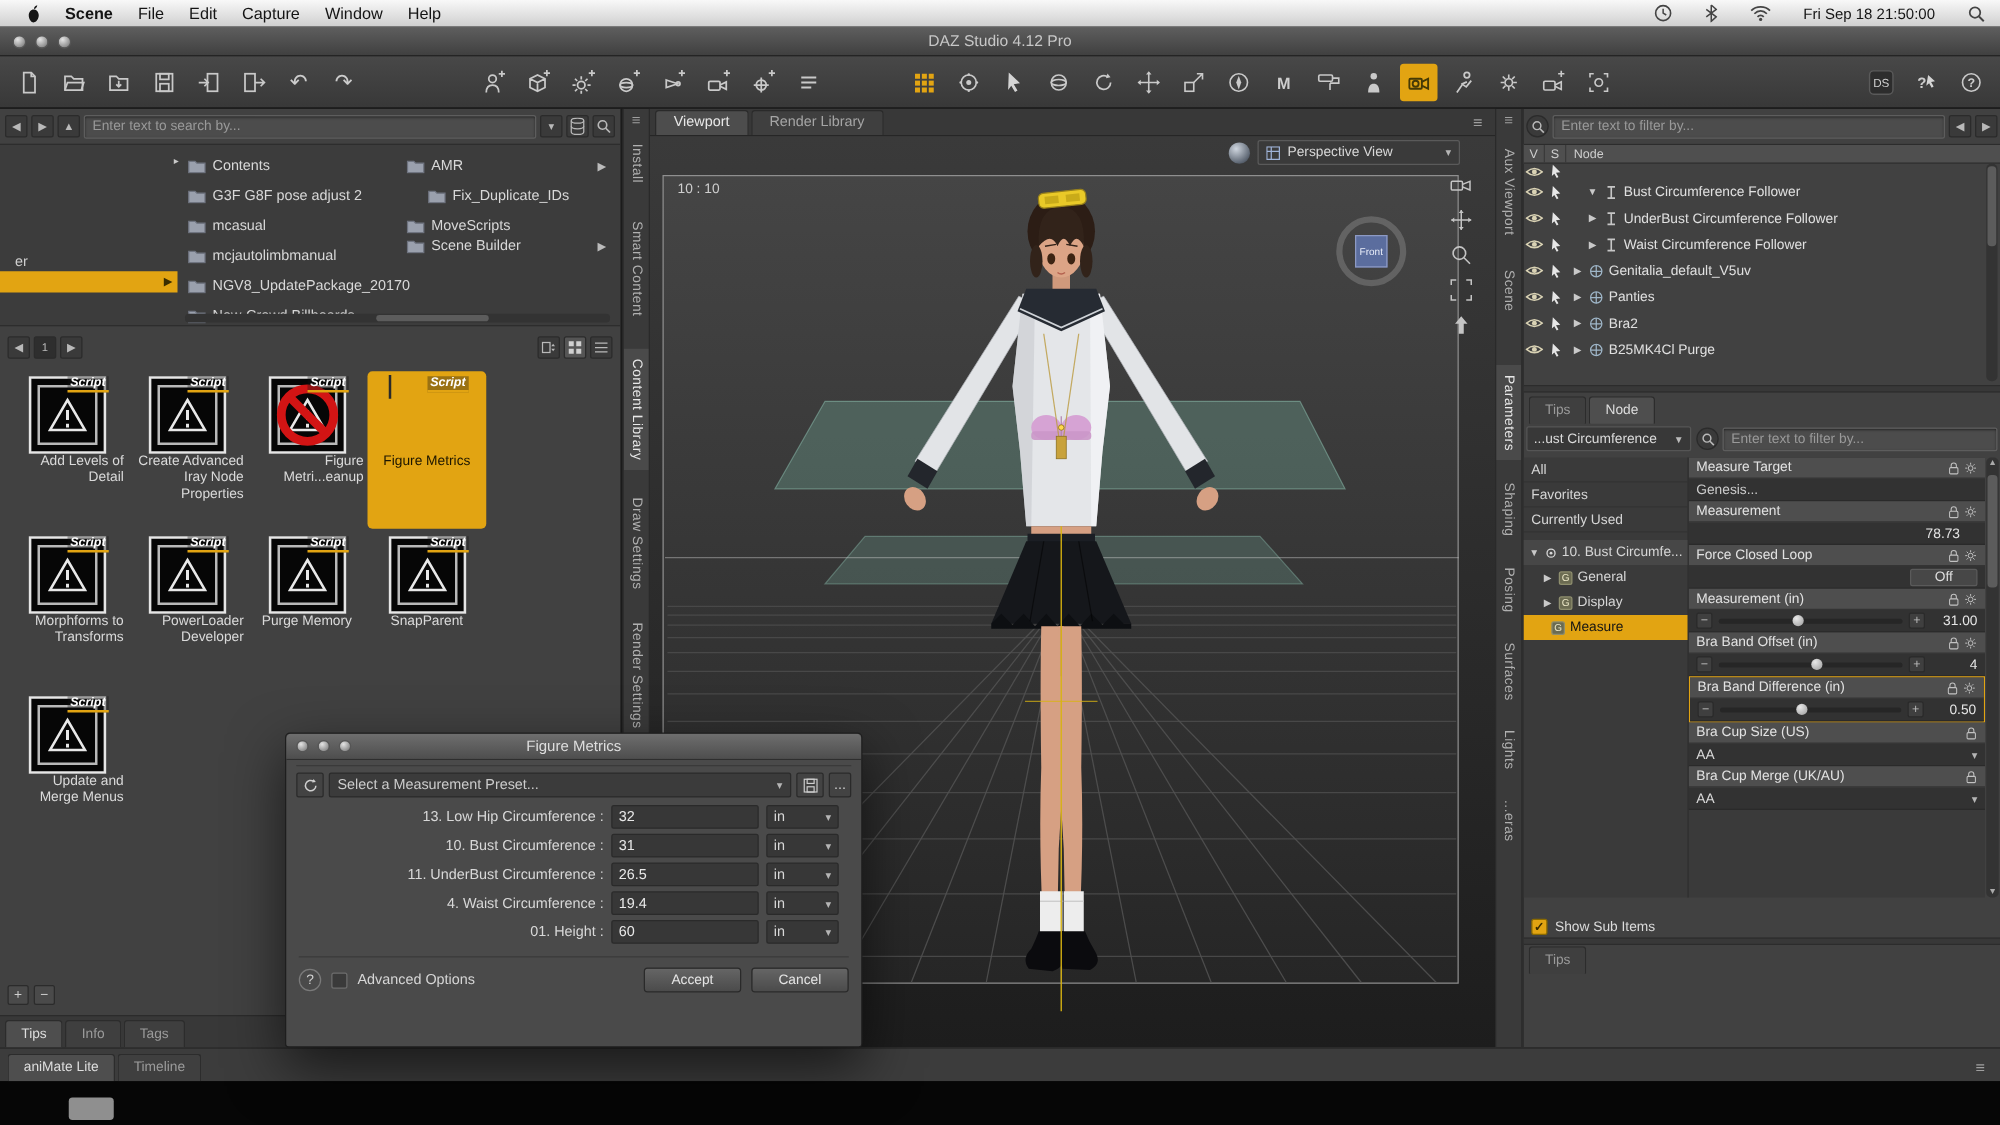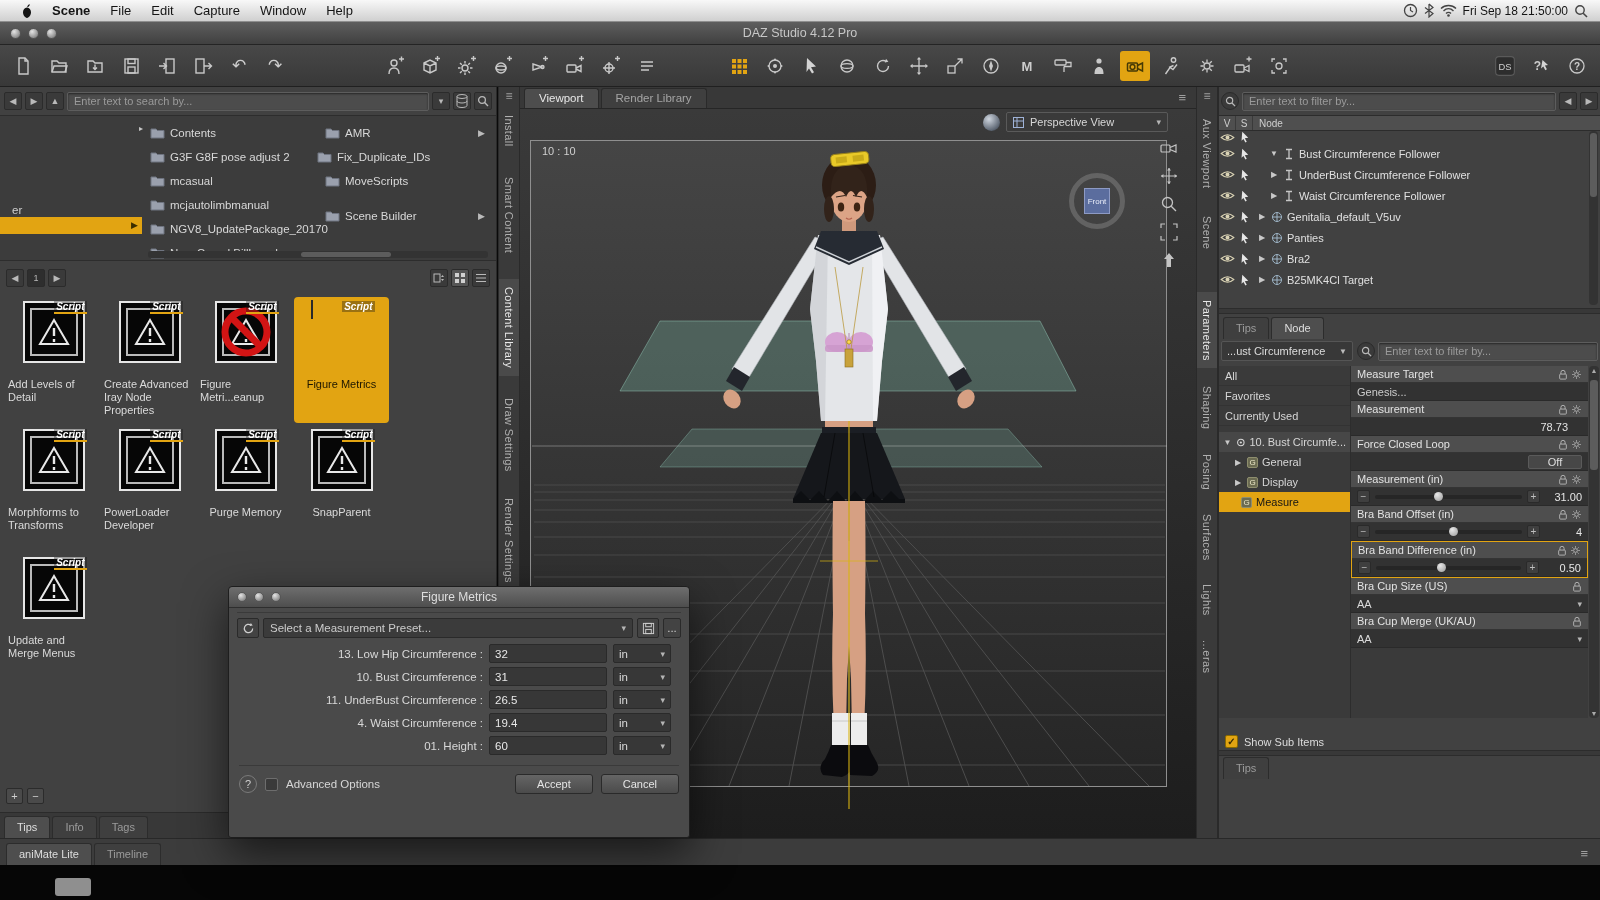--- a/index.html
+++ b/index.html
@@ -6,21 +6,21 @@
 html,body{width:1600px;height:900px;overflow:hidden;font-family:"Liberation Sans",sans-serif;background:#050505}
 #app{position:relative;width:1600px;height:900px;background:#0a0a0a}
 svg{display:block}
 input{outline:none;border:none}
 input::placeholder{color:#9a9a9a}
 
 
 #menubar{position:absolute;top:0;left:0;right:0;height:22px;background:linear-gradient(#f8f8f8,#d0d0d0);border-bottom:1px solid #8e8e8e;display:flex;align-items:center;padding:0 12px;font-size:13px;color:#141414;z-index:70}
 #menubar .mi{padding:0 10px;line-height:22px}
 #menubar .app{font-weight:bold}
-#menubar .mright{margin-left:auto;display:flex;align-items:center;gap:6px;font-size:12px}
+#menubar .mright{margin-left:auto;display:flex;align-items:center;gap:26px;font-size:12px}
 
 
 #titlebar{position:absolute;top:22px;left:0;right:0;height:23px;background:linear-gradient(#5e5e5e,#404040);border-bottom:1px solid #242424;color:#c7c7c7;font-size:12.5px;display:flex;align-items:center;justify-content:center;z-index:5}
 .lights{position:absolute;left:10px;top:6px;display:flex;gap:7px}
 .light{width:11px;height:11px;border-radius:50%;background:radial-gradient(circle at 35% 30%,#e4e4e4,#8a8a8a 75%);border:1px solid #565656}
 
 
 #toolbar{position:absolute;top:45px;left:0;right:0;height:42px;background:linear-gradient(#484848,#383838);border-bottom:1px solid #202020;display:flex;align-items:center;padding:0 8px;gap:6px;z-index:5}
 .tb{width:30px;height:30px;min-width:30px;display:flex;align-items:center;justify-content:center;border-radius:3px;color:#cdcdcd;font-size:17px;line-height:1}
 .tb.hl{background:#e2a412;color:#463a05}
@@ -39,21 +39,21 @@
 #lp-browser{position:absolute;top:28px;left:0;right:0;height:146px;background:#3c3c3c;border-top:1px solid #2d2d2d;border-bottom:1px solid #2d2d2d;overflow:hidden}
 .frow{position:absolute;height:20px;display:flex;align-items:center;gap:5px;color:#d8d8d8;font-size:11.5px;white-space:nowrap}
 .fold{width:15px;height:12px}
 #lp-pager{position:absolute;top:178px;left:0;right:0;height:26px;display:flex;align-items:center;padding:0 6px;color:#cccccc;font-size:11px}
 #lp-grid{position:absolute;top:208px;left:0;right:0;bottom:60px;display:grid;grid-template-columns:repeat(4,95px);align-content:start;padding:2px 6px;row-gap:2px;column-gap:1px;overflow:hidden}
 .gi{min-height:126px;padding:4px 2px;display:flex;flex-direction:column;align-items:center;border-radius:4px}
 .gi.sel{background:#e2a412}
 .gi-icn{position:relative;width:62px;height:62px}
 .gi-frame{width:62px;height:62px;background:#060606;border:2px solid #e6e6e6;box-shadow:inset 0 0 0 5px #060606,inset 0 0 0 7px #b9b9b9;display:flex;align-items:center;justify-content:center}
 .gi-badge{position:absolute;top:0;right:-2px;font-size:10px;font-style:italic;font-weight:bold;color:#ffffff;border-bottom:2px solid #e2a412;padding:0 2px;background:rgba(20,20,20,.35)}
-.gi-label{margin-top:15px;font-size:11px;line-height:1.2;color:#dadada;text-align:left;max-width:92px}
+.gi-label{margin-top:0;font-size:11px;line-height:1.2;color:#dadada;text-align:right;max-width:92px}
 .gi.sel .gi-label{color:#1d1600}
 .gi-block{position:absolute;left:5px;top:5px}
 .gi-shot{width:62px;height:62px;border:1px solid #2a2a2a;background:linear-gradient(#6e6e6e,#5a5a5a);position:relative;overflow:hidden}
 .gi-shot::before{content:"";position:absolute;left:4px;right:4px;top:10px;bottom:4px;background:repeating-linear-gradient(#8f8f8f 0 3px,#646464 3px 7px)}
 .gi-shot::after{content:"";position:absolute;left:0;right:0;top:0;height:7px;background:#474747}
 #lp-pm{position:absolute;bottom:34px;left:6px;display:flex;gap:4px}
 .pmbtn{width:17px;height:16px;background:#4a4a4a;border:1px solid #2b2b2b;border-radius:2px;color:#cfcfcf;font-size:11px;display:flex;align-items:center;justify-content:center}
 #lp-tabs{position:absolute;bottom:0;left:0;right:0;height:26px;background:#383838;border-top:1px solid #2b2b2b;display:flex;align-items:flex-end;gap:2px;padding:0 4px}
 .ptab{padding:4px 12px 5px;font-size:11px;color:#9b9b9b;background:#3f3f3f;border:1px solid #2c2c2c;border-bottom:none;border-radius:3px 3px 0 0}
 .ptab.active{background:#4e4e4e;color:#dedede}
@@ -486,33 +486,33 @@
           <span>Now-Crowd Billboards</span>
         </div>
 
       <div class="frow" style="left:325px;top:7px;width:160px">
           <svg class="fold" viewBox="0 0 15 12">
             <path d="M1 2h5l1.5 1.5H14V11H1z" fill="#9aa0ad" stroke="#6f7480"></path>
           </svg>
           <span>AMR</span>
           <span style="margin-left:auto;font-size:9px;color:#bbb">▶</span>
         </div>
-      <div class="frow" style="left:317px;top:31px">
+      <div class="frow" style="left:342px;top:31px">
           <svg class="fold" viewBox="0 0 15 12">
             <path d="M1 2h5l1.5 1.5H14V11H1z" fill="#9aa0ad" stroke="#6f7480"></path>
           </svg>
           <span>Fix_Duplicate_IDs</span>
         </div>
       <div class="frow" style="left:325px;top:55px">
           <svg class="fold" viewBox="0 0 15 12">
             <path d="M1 2h5l1.5 1.5H14V11H1z" fill="#9aa0ad" stroke="#6f7480"></path>
           </svg>
           <span>MoveScripts</span>
         </div>
-      <div class="frow" style="left:325px;top:90px;width:160px">
+      <div class="frow" style="left:325px;top:71px;width:160px">
           <svg class="fold" viewBox="0 0 15 12">
             <path d="M1 2h5l1.5 1.5H14V11H1z" fill="#9aa0ad" stroke="#6f7480"></path>
           </svg>
           <span>Scene Builder</span>
           <span style="margin-left:auto;font-size:9px;color:#bbb">▶</span>
         </div>
 
       <div style="position:absolute;left:148px;bottom:2px;right:8px;height:7px;background:#333;border-radius:3px">
           <div style="position:absolute;left:45%;width:90px;height:5px;top:1px;background:#5c5c5c;border-radius:3px"></div>
         </div>
@@ -995,21 +995,21 @@
             <svg width="11" height="12" viewBox="0 0 14 16">
               <path d="M4 1l8 8-4.6.6 2.6 4.6-1.8 1-2.6-4.6L3 13z" fill="#e6e6e6"></path>
             </svg>
           </span>
         <span class="scontent" style="padding-left:4px">
             <span class="tw">▶</span>
             <svg width="12" height="12" viewBox="0 0 12 12" stroke="#9fb6c8">
               <circle cx="6" cy="6" r="4.5" fill="none"></circle>
               <path d="M1.5 6h9M6 1.5v9" fill="none"></path>
             </svg>
-            <span>B25MK4Cl Target</span>
+            <span>B25MK4Cl Purge</span>
           </span>
       </div>
     </div>
     <div id="sc-scroll">
         <div id="sc-thumb"></div>
       </div>
 
     <div class="splitter" style="top:221px"></div>
 
     <div id="pp-tabs">

